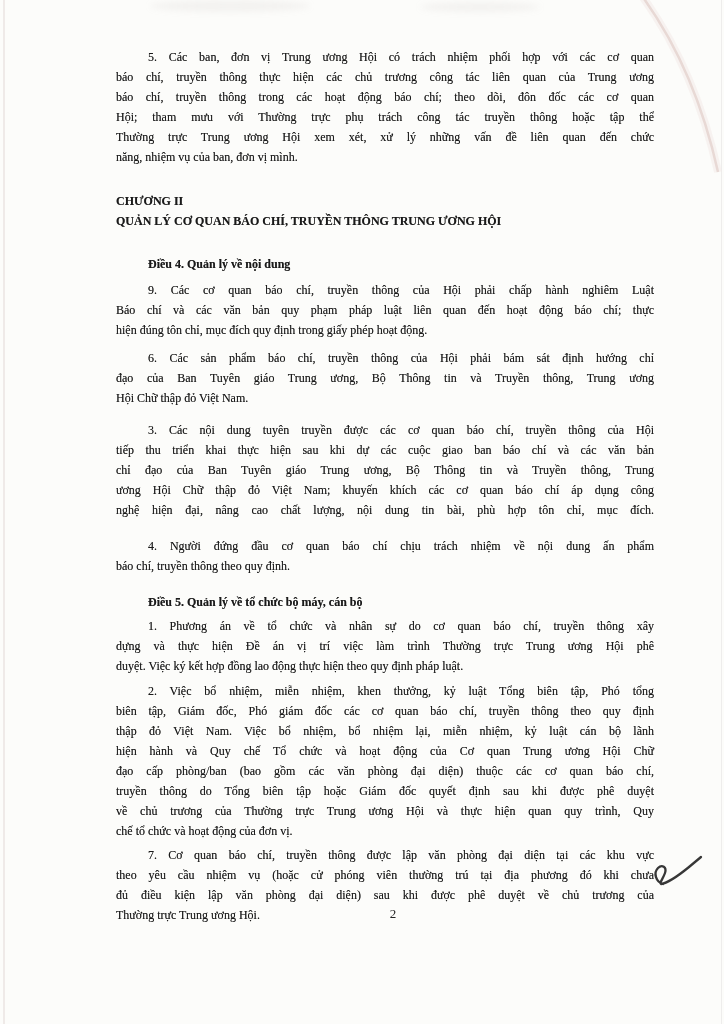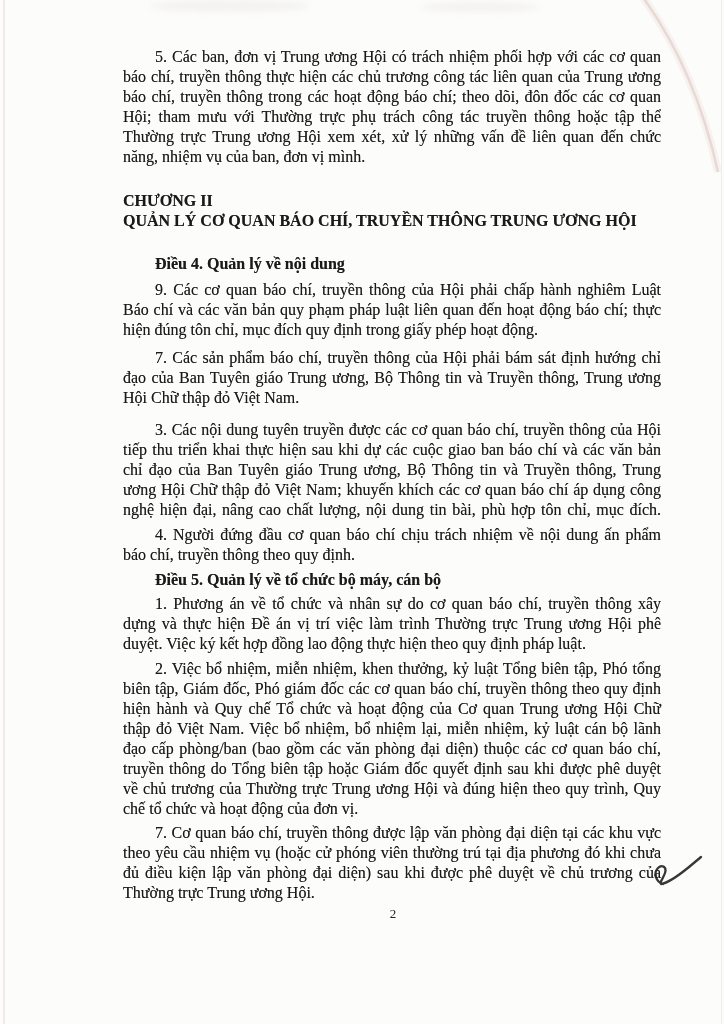--- a/index.html
+++ b/index.html
@@ -21,24 +21,24 @@
     position: absolute; right: 2px; top: 0; bottom: 0; width: 1px;
     background: rgba(190,185,185,0.22);
   }
   .smudge {
     position: absolute; border-radius: 50%;
     background: rgba(165,160,155,0.10);
     filter: blur(3px);
   }
   .content {
     position: absolute;
-    left: 123px;
+    left: 116px;
     top: 47px;
     width: 538px;
-    font-size: 16px;
+    font-size: 12px;
     line-height: 20px;
     text-shadow: 0 0 0.5px rgba(26,26,26,0.55);
   }
   .para { margin: 0; }
   .ln {
     text-align: justify;
     text-align-last: justify;
     white-space: nowrap;
   }
   .ln.end { text-align-last: left; }
@@ -53,21 +53,21 @@
     font-weight: bold;
     text-indent: 32px;
     margin: 0;
   }
   .mt23 { margin-top: 23px; }
   .mt8  { margin-top: 8px; }
   .mt7  { margin-top: 12px; }
   .mt6  { margin-top: 6px; }
   .mt5  { margin-top: 5px; }
   .mt4  { margin-top: 4px; }
-  .mt3  { margin-top: 5px; }
+  .mt3  { margin-top: 16px; }
   .page-num {
     position: absolute;
     left: 124px;
     top: 906px;
     width: 538px;
     text-align: center;
     font-size: 13px;
     font-family: "Liberation Serif", "DejaVu Serif", serif;
     color: #222;
   }
@@ -107,21 +107,21 @@
 
     <p class="art-heading mt23">Điều 4. Quản lý về nội dung</p>
 
     <div class="para mt6">
       <div class="ln first">9. Các cơ quan báo chí, truyền thông của Hội phải chấp hành nghiêm Luật</div>
       <div class="ln">Báo chí và các văn bản quy phạm pháp luật liên quan đến hoạt động báo chí; thực</div>
       <div class="ln end">hiện đúng tôn chỉ, mục đích quy định trong giấy phép hoạt động.</div>
     </div>
 
     <div class="para mt8">
-      <div class="ln first">7. Các sản phẩm báo chí, truyền thông của Hội phải bám sát định hướng chỉ</div>
+      <div class="ln first">6. Các sản phẩm báo chí, truyền thông của Hội phải bám sát định hướng chỉ</div>
       <div class="ln">đạo của Ban Tuyên giáo Trung ương, Bộ Thông tin và Truyền thông, Trung ương</div>
       <div class="ln end">Hội Chữ thập đỏ Việt Nam.</div>
     </div>
 
     <div class="para mt7">
       <div class="ln first">3. Các nội dung tuyên truyền được các cơ quan báo chí, truyền thông của Hội</div>
       <div class="ln">tiếp thu triển khai thực hiện sau khi dự các cuộc giao ban báo chí và các văn bản</div>
       <div class="ln">chỉ đạo của Ban Tuyên giáo Trung ương, Bộ Thông tin và Truyền thông, Trung</div>
       <div class="ln">ương Hội Chữ thập đỏ Việt Nam; khuyến khích các cơ quan báo chí áp dụng công</div>
       <div class="ln">nghệ hiện đại, nâng cao chất lượng, nội dung tin bài, phù hợp tôn chỉ, mục đích.</div>
@@ -136,25 +136,25 @@
 
     <div class="para mt4">
       <div class="ln first">1. Phương án về tổ chức và nhân sự do cơ quan báo chí, truyền thông xây</div>
       <div class="ln">dựng và thực hiện Đề án vị trí việc làm trình Thường trực Trung ương Hội phê</div>
       <div class="ln end">duyệt. Việc ký kết hợp đồng lao động thực hiện theo quy định pháp luật.</div>
     </div>
 
     <div class="para mt5">
       <div class="ln first">2. Việc bổ nhiệm, miễn nhiệm, khen thưởng, kỷ luật Tổng biên tập, Phó tổng</div>
       <div class="ln">biên tập, Giám đốc, Phó giám đốc các cơ quan báo chí, truyền thông theo quy định</div>
+      <div class="ln">thập đỏ Việt Nam. Việc bổ nhiệm, bổ nhiệm lại, miễn nhiệm, kỷ luật cán bộ lãnh</div>
       <div class="ln">hiện hành và Quy chế Tổ chức và hoạt động của Cơ quan Trung ương Hội Chữ</div>
-      <div class="ln">thập đỏ Việt Nam. Việc bổ nhiệm, bổ nhiệm lại, miễn nhiệm, kỷ luật cán bộ lãnh</div>
       <div class="ln">đạo cấp phòng/ban (bao gồm các văn phòng đại diện) thuộc các cơ quan báo chí,</div>
       <div class="ln">truyền thông do Tổng biên tập hoặc Giám đốc quyết định sau khi được phê duyệt</div>
-      <div class="ln">về chủ trương của Thường trực Trung ương Hội và đúng hiện theo quy trình, Quy</div>
+      <div class="ln">về chủ trương của Thường trực Trung ương Hội và thực hiện quan quy trình, Quy</div>
       <div class="ln end">chế tổ chức và hoạt động của đơn vị.</div>
     </div>
 
     <div class="para mt4">
       <div class="ln first">7. Cơ quan báo chí, truyền thông được lập văn phòng đại diện tại các khu vực</div>
       <div class="ln">theo yêu cầu nhiệm vụ (hoặc cử phóng viên thường trú tại địa phương đó khi chưa</div>
       <div class="ln">đủ điều kiện lập văn phòng đại diện) sau khi được phê duyệt về chủ trương của</div>
       <div class="ln end">Thường trực Trung ương Hội.</div>
     </div>
 

